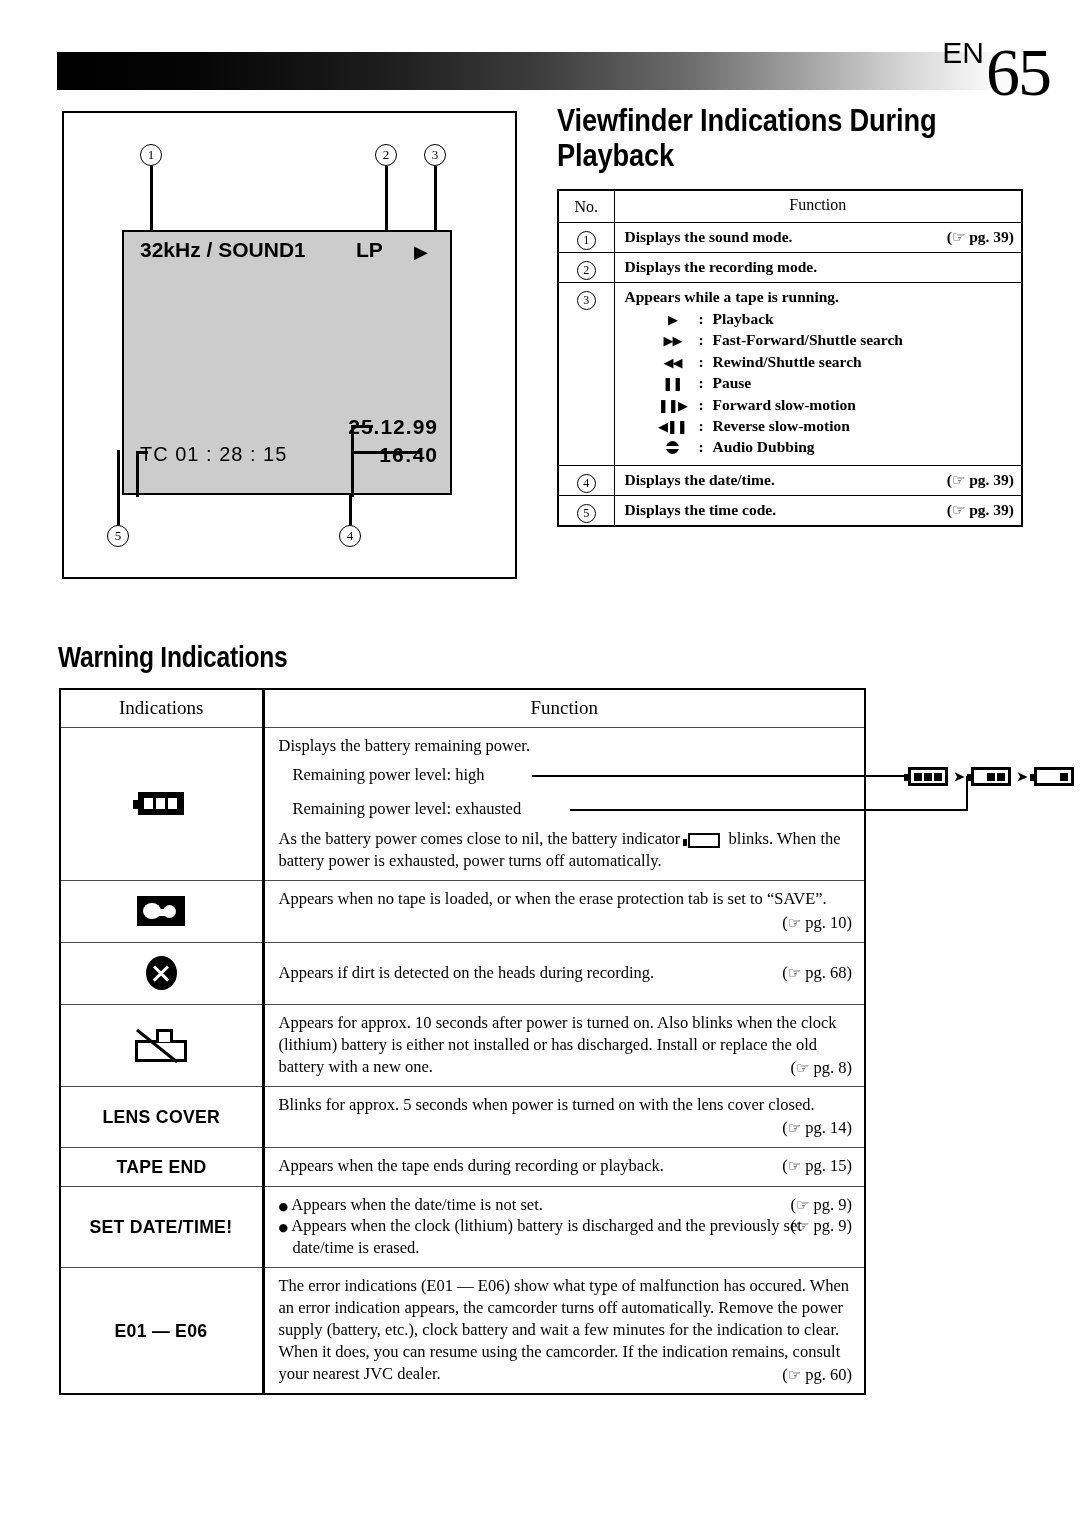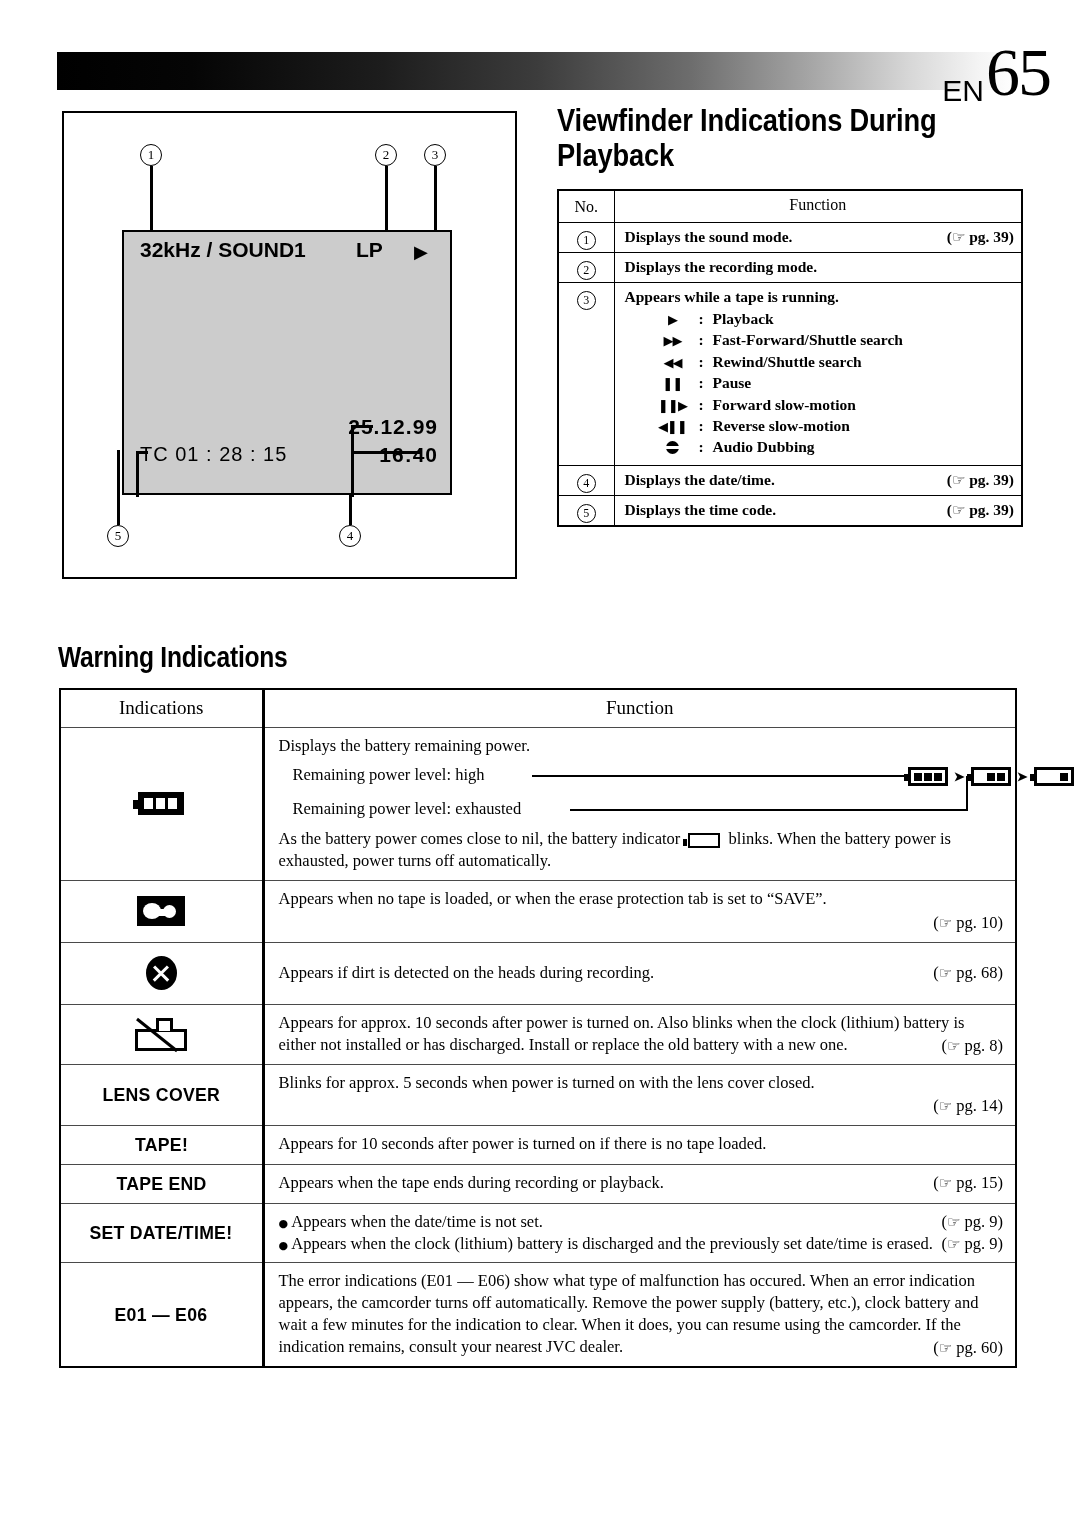--- a/index.html
+++ b/index.html
@@ -14,21 +14,21 @@
 
   
   .header { position:absolute; left:0; top:0; width:1080px; height:100px; }
   .grad-bar {
     position:absolute; left:57px; top:52px; width:960px; height:38px;
     background:linear-gradient(to right, #000000 0%, #050505 14%, #1d1d1d 34%,
       #3c3c3c 50%, #6d6d6d 66%, #a8a8a8 79%, #d8d8d8 89%, #f4f4f4 96%, #ffffff 100%);
   }
   .page-num {
     position:absolute; right:30px; top:38px;
-    display:flex; align-items:flex-end; line-height:1;
+    display:flex; align-items:flex-start; line-height:1;
   }
   .page-num .en { font-size:30px; letter-spacing:0px; font-weight:400; }
   .page-num .no { font-size:68px; font-weight:400; letter-spacing:-2px; margin-left:2px;
                   font-family:"Liberation Serif", serif; }
 
   
   .vf-box {
     position:absolute; left:62px; top:111px; width:455px; height:468px;
     border:2.5px solid #000; background:#fff;
   }
@@ -101,21 +101,21 @@
     content:""; position:absolute; left:0; top:5px; width:13px; height:2.4px;
     background:#fff;
   }
 
   
   .warn-title {
     position:absolute; left:58px; top:640px; font-size:30px; font-weight:bold;
     transform:scaleX(0.82); transform-origin:left top; letter-spacing:-0.3px;
   }
   .warn-table {
-    position:absolute; left:59px; top:688px; width:958px;
+    position:absolute; left:59px; top:688px; width:807px;
     border:2px solid #000; border-top:2.5px solid #000;
   }
   .warn-table td, .warn-table th {
     border:1px solid #4a4a4a; vertical-align:middle; padding:0;
   }
   .warn-table .col-ind { width:203px; text-align:center; }
   .warn-table thead th {
     font-weight:normal; font-size:19px; padding:7px 0 8px;
     font-family:"Liberation Serif", serif;
   }
@@ -427,28 +427,20 @@
   <tr>
     <td class="col-ind">
       <span class="lbl">LENS COVER</span>
     </td>
     <td class="col-fn" style="height:58px;">
       <div>Blinks for approx. 5 seconds when power is turned on with the lens cover closed.</div>
       <div class="pg-right" style="margin-top:1px;">(<span class="hand">☞</span>&nbsp;<span>pg. 14</span>)</div>
     </td>
   </tr>
 
-  <tr>
-    <td class="col-ind">
-      <span class="lbl">TAPE!</span>
-    </td>
-    <td class="col-fn">
-      <span>Appears for 10 seconds after power is turned on if there is no tape loaded.</span>
-    </td>
-  </tr>
 
   <tr>
     <td class="col-ind">
       <span class="lbl">TAPE END</span>
     </td>
     <td class="col-fn">
       <span class="pg-right">(<span class="hand">☞</span>&nbsp;<span>pg. 15</span>)</span>
       <span>Appears when the tape ends during recording or playback.</span>
     </td>
   </tr>

